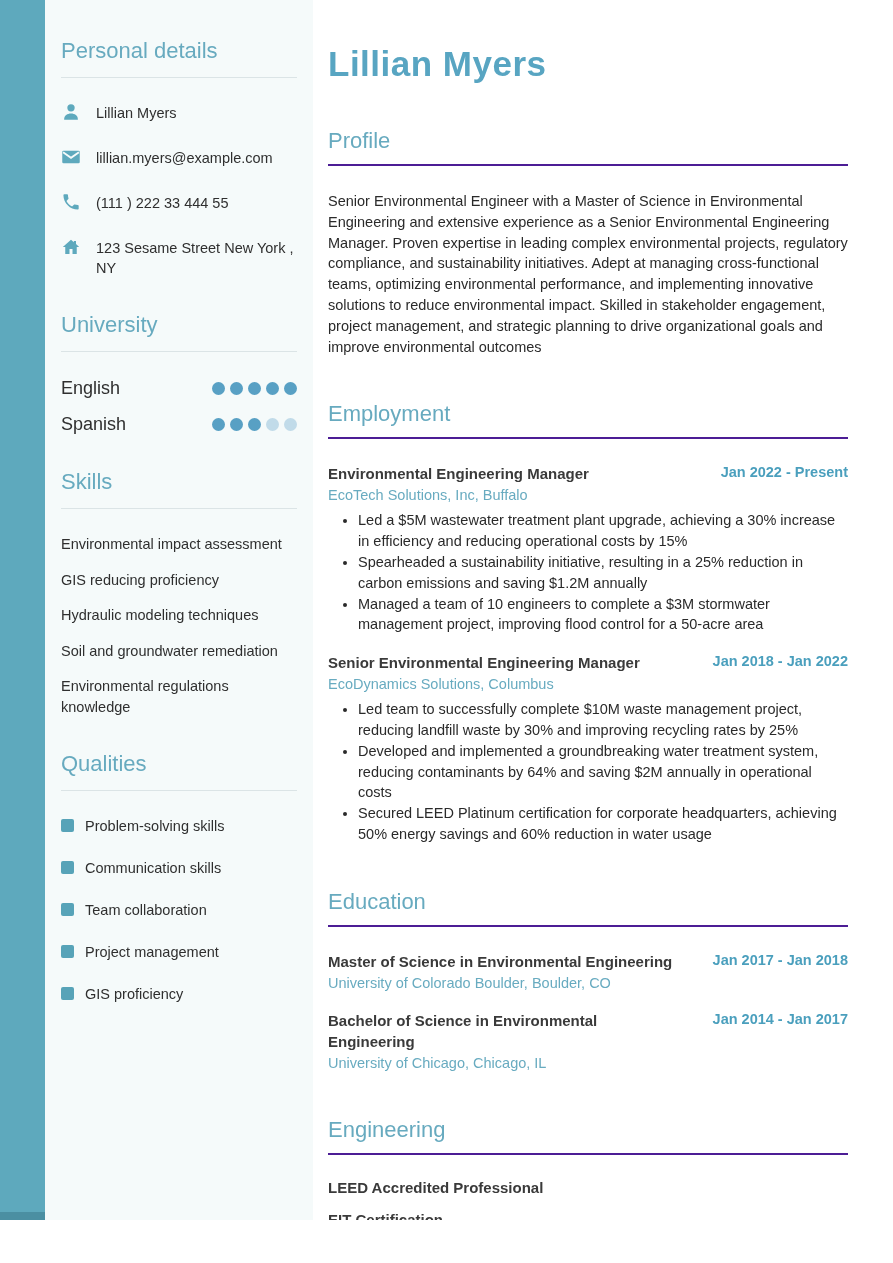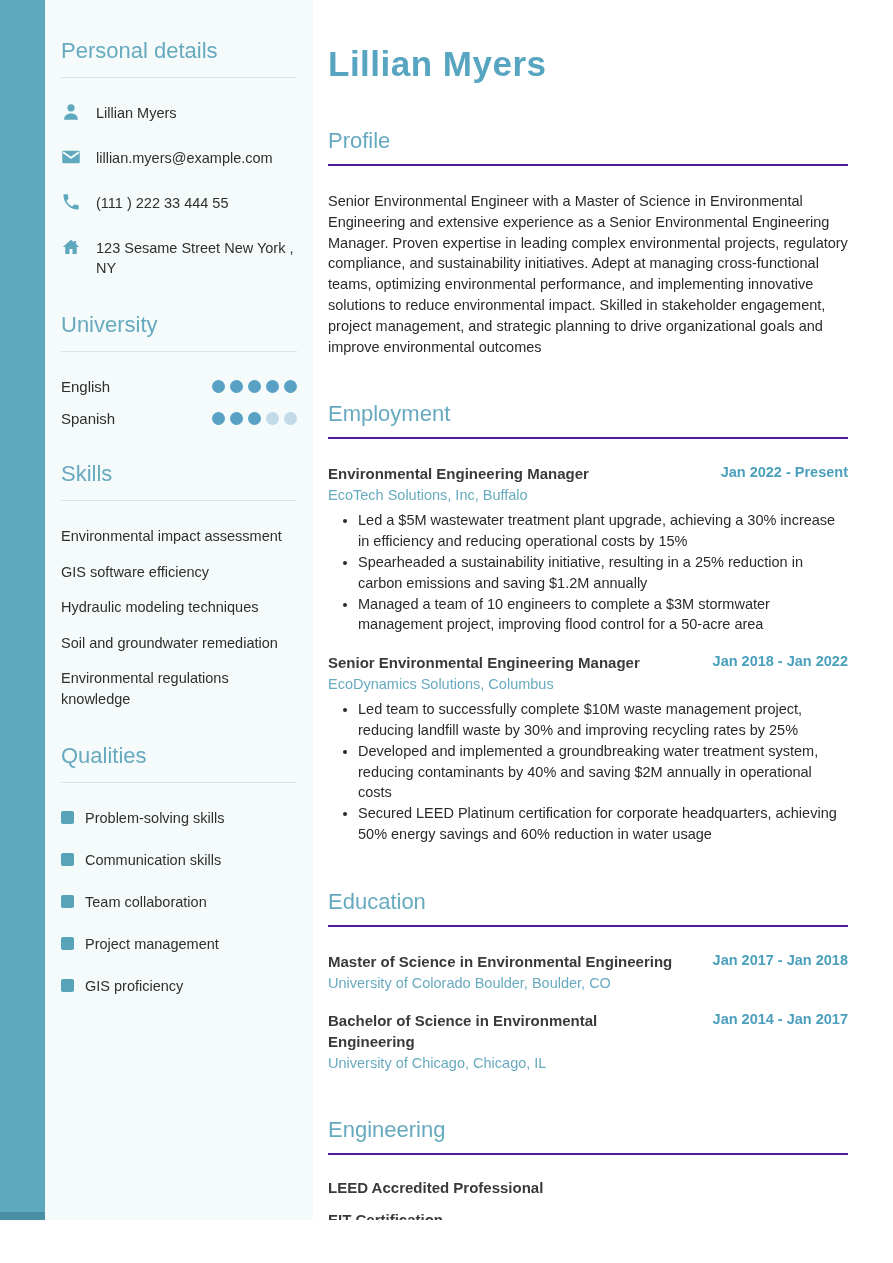--- a/index.html
+++ b/index.html
@@ -57,21 +57,21 @@
     font-size: 14.5px;
     line-height: 20px;
     color: #2f2f2f;
     padding-top: 1px;
   }
   .lang-row {
     display: flex;
     justify-content: space-between;
     align-items: center;
     margin-top: 15px;
-    font-size: 15px;
+    font-size: 18px;
   }
   .lang-row:first-of-type { margin-top: 26px; }
   .dots { display: flex; gap: 5px; }
   .dot { width: 13px; height: 13px; border-radius: 50%; display: inline-block; }
   .dot-filled { background: #58a0c4; }
   .dot-light  { background: #c1dbe9; }
   .skill-item {
     font-size: 14.5px;
     line-height: 20.5px;
     margin-top: 15px;
@@ -239,21 +239,21 @@
             <span class="dot dot-filled"></span>
             <span class="dot dot-light"></span>
             <span class="dot dot-light"></span>
           </span>
       </div>
     </section>
 
     <section class="side-section">
       <h2 class="side-title">Skills</h2>
       <div class="skill-item">Environmental impact assessment</div>
-      <div class="skill-item">GIS software efficiency</div>
+      <div class="skill-item">GIS reducing proficiency</div>
       <div class="skill-item">Hydraulic modeling techniques</div>
       <div class="skill-item">Soil and groundwater remediation</div>
       <div class="skill-item">Environmental regulations knowledge</div>
     </section>
 
     <section class="side-section">
       <h2 class="side-title">Qualities</h2>
       <div class="quality-row">
         <span class="sq"></span>
         <span>Problem-solving skills</span>
@@ -304,21 +304,21 @@
       </div>
 
       <div class="entry">
         <div class="entry-header">
           <div class="entry-title">Senior Environmental Engineering Manager</div>
           <div class="entry-dates">Jan 2018 - Jan 2022</div>
         </div>
         <div class="entry-company">EcoDynamics Solutions, Columbus</div>
         <ul class="achievements">
           <li>Led team to successfully complete $10M waste management project, reducing landfill waste by 30% and improving recycling rates by 25%</li>
-          <li>Developed and implemented a groundbreaking water treatment system, reducing contaminants by 40% and saving $2M annually in operational costs</li>
+          <li>Developed and implemented a groundbreaking water treatment system, reducing contaminants by 64% and saving $2M annually in operational costs</li>
           <li>Secured LEED Platinum certification for corporate headquarters, achieving 50% energy savings and 60% reduction in water usage</li>
         </ul>
       </div>
     </section>
 
     <section class="main-section">
       <h2 class="main-title">Education</h2>
 
       <div class="entry">
         <div class="entry-header">

